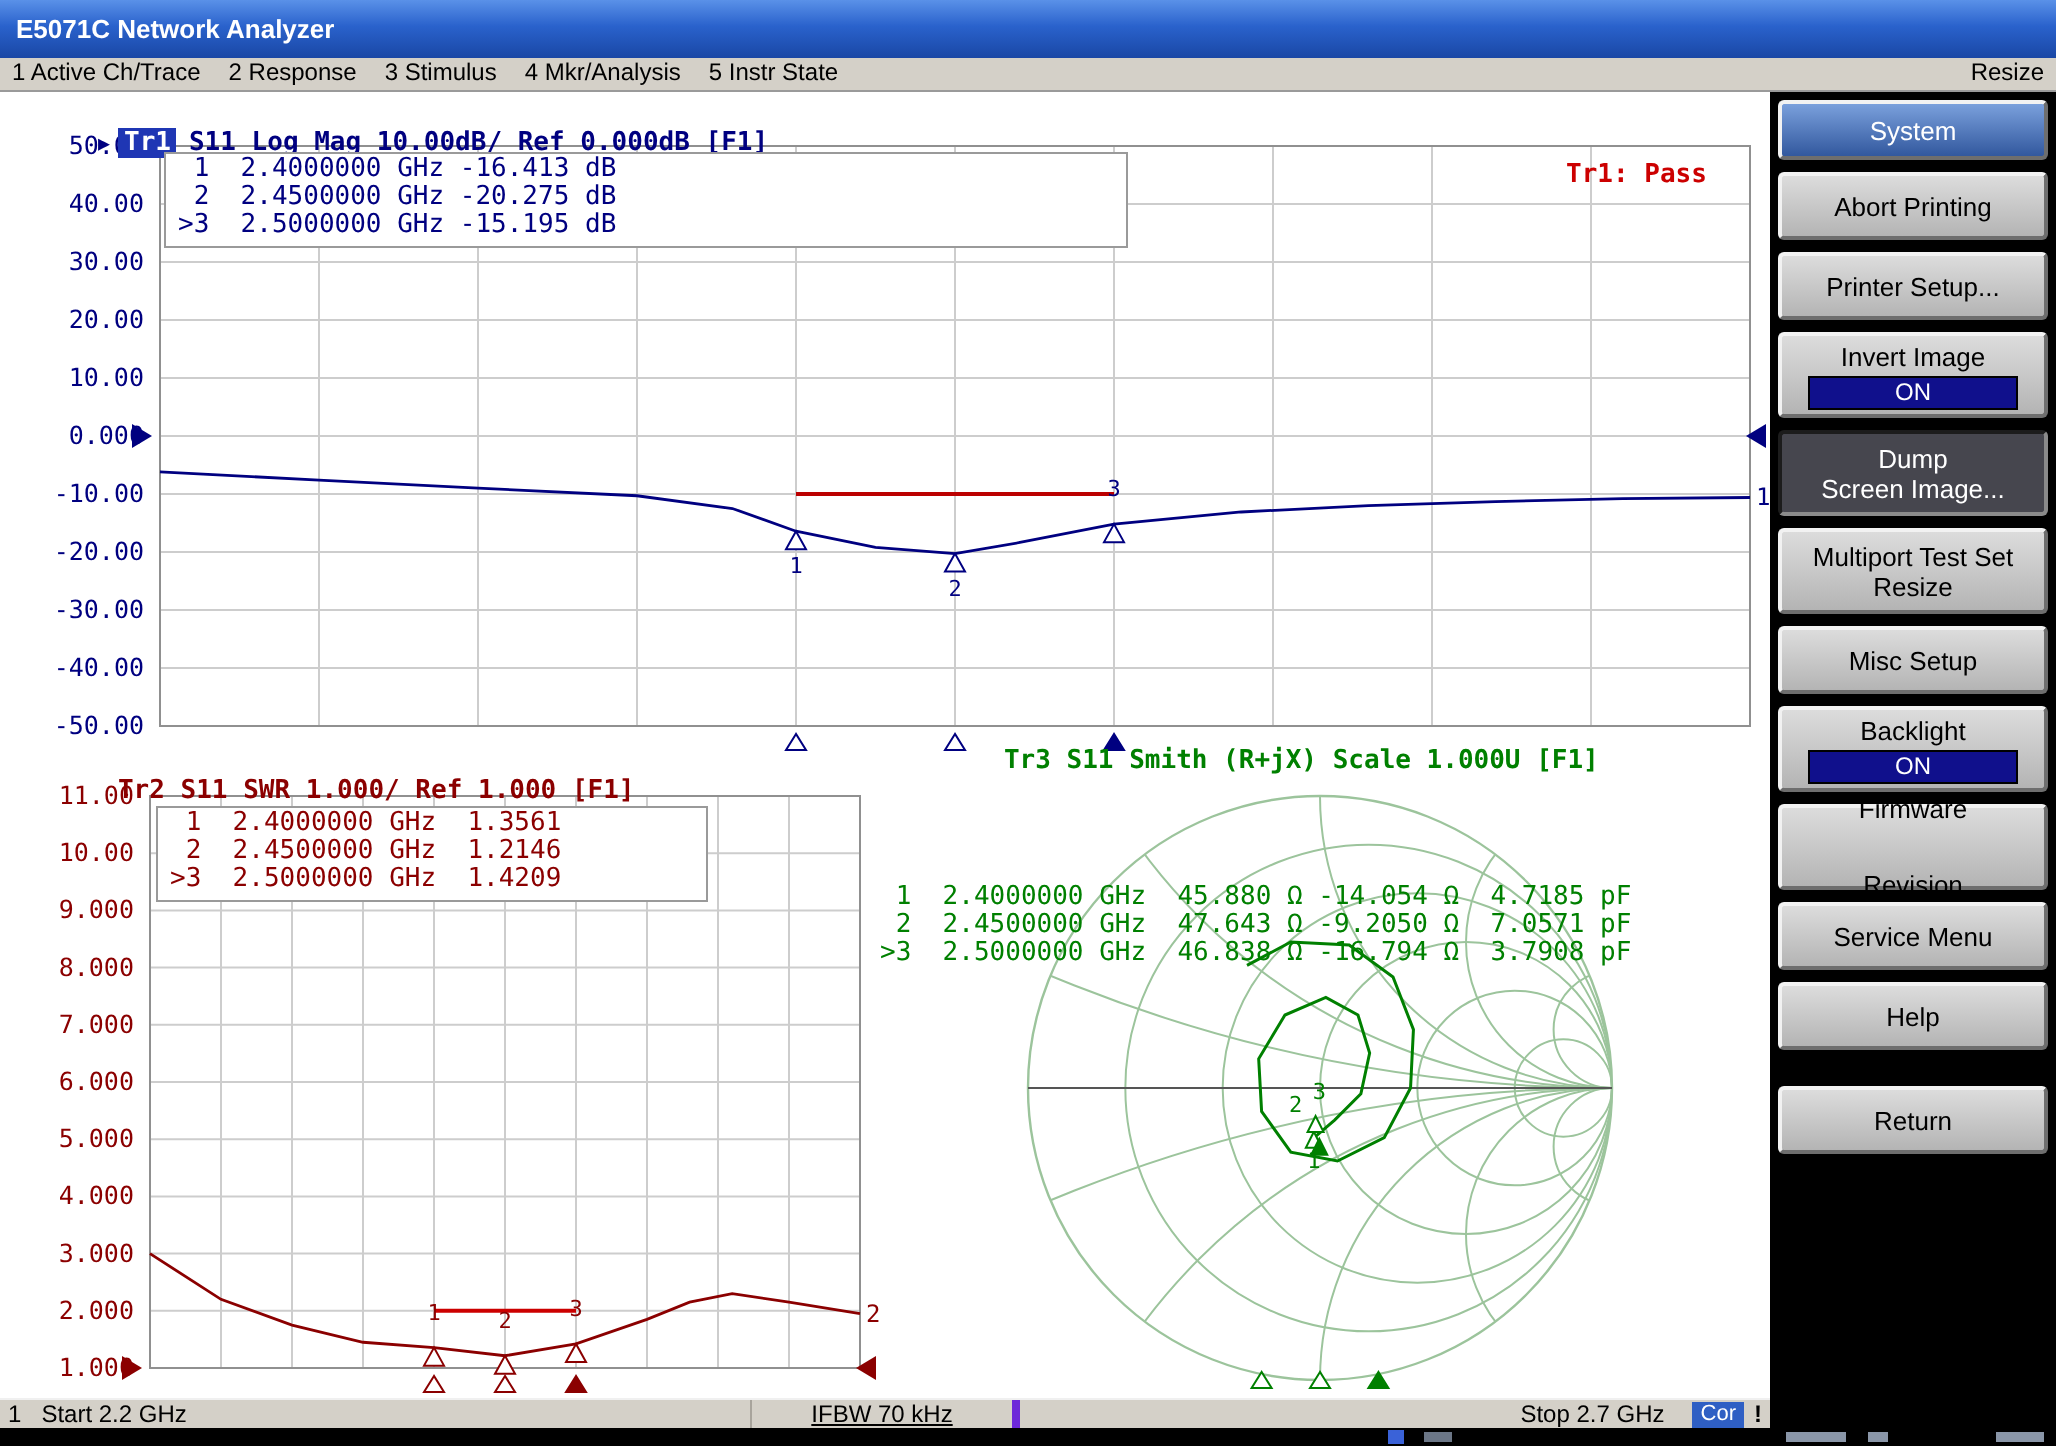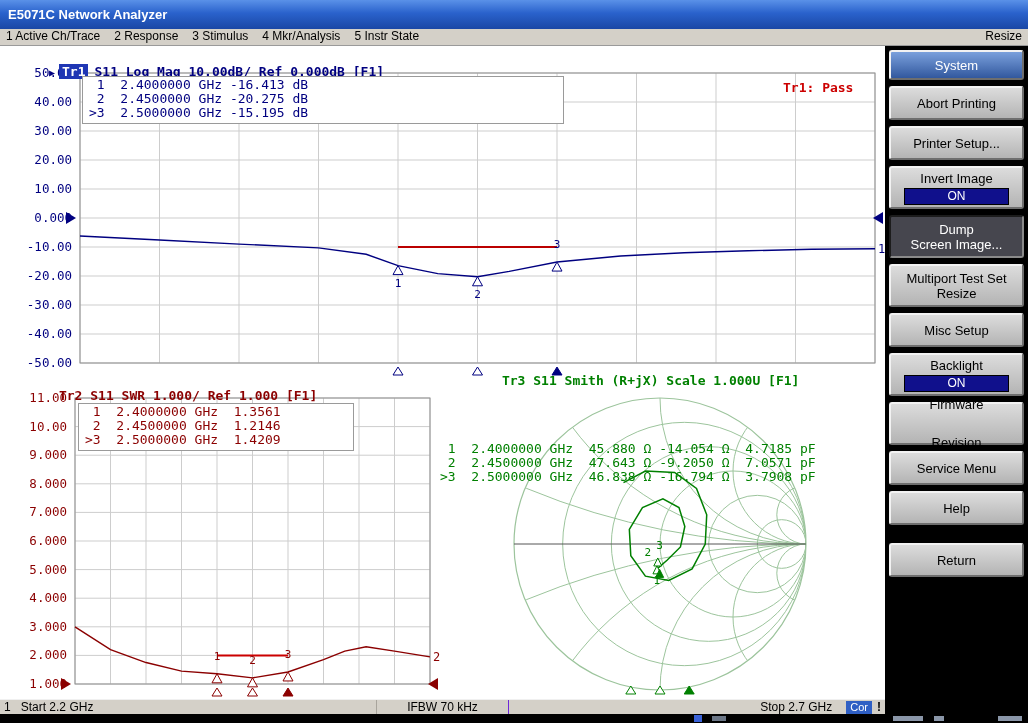--- a/index.html
+++ b/index.html
@@ -50,21 +50,21 @@
   .sk-pressed{background:#46464e;color:#fff;border-color:#1c1c1c #8a8a8a #8a8a8a #1c1c1c;}
   .sk-value{background:#10108c;color:#fff;font-size:12px;line-height:15px;width:78%;
     text-align:center;margin-top:2px;border:1px solid #000;}
 
   
   .statusbar{position:absolute;left:0;top:699px;width:885px;height:15px;background:#d4d0c8;
     display:flex;align-items:center;font-size:12px;color:#000;box-sizing:border-box;
     border-top:1px solid #f0f0f0;}
   .sb-left{flex:1;display:flex;align-items:center;padding-left:4px;border-right:1px solid #a8a49c;}
   .sb-chan{margin-right:10px;}
-  .sb-center{flex:none;padding:0 30px;border-right:1px solid #6d28d9;}
+  .sb-center{flex:none;padding:0 30px;border-right:4px solid #6d28d9;text-decoration:underline;}
   .sb-right{flex:1;display:flex;align-items:center;justify-content:flex-end;padding-right:4px;}
   .cor-badge{background:#2f5fc4;color:#fff;padding:0 4px;margin:0 5px 0 14px;font-size:11px;
     line-height:13px;}
   .alert{font-weight:bold;}
 
   
   .sliver{position:absolute;left:0;top:714px;width:1028px;height:9px;background:#000;}
   .frag{position:absolute;display:block;}
 </style>
 </head>

